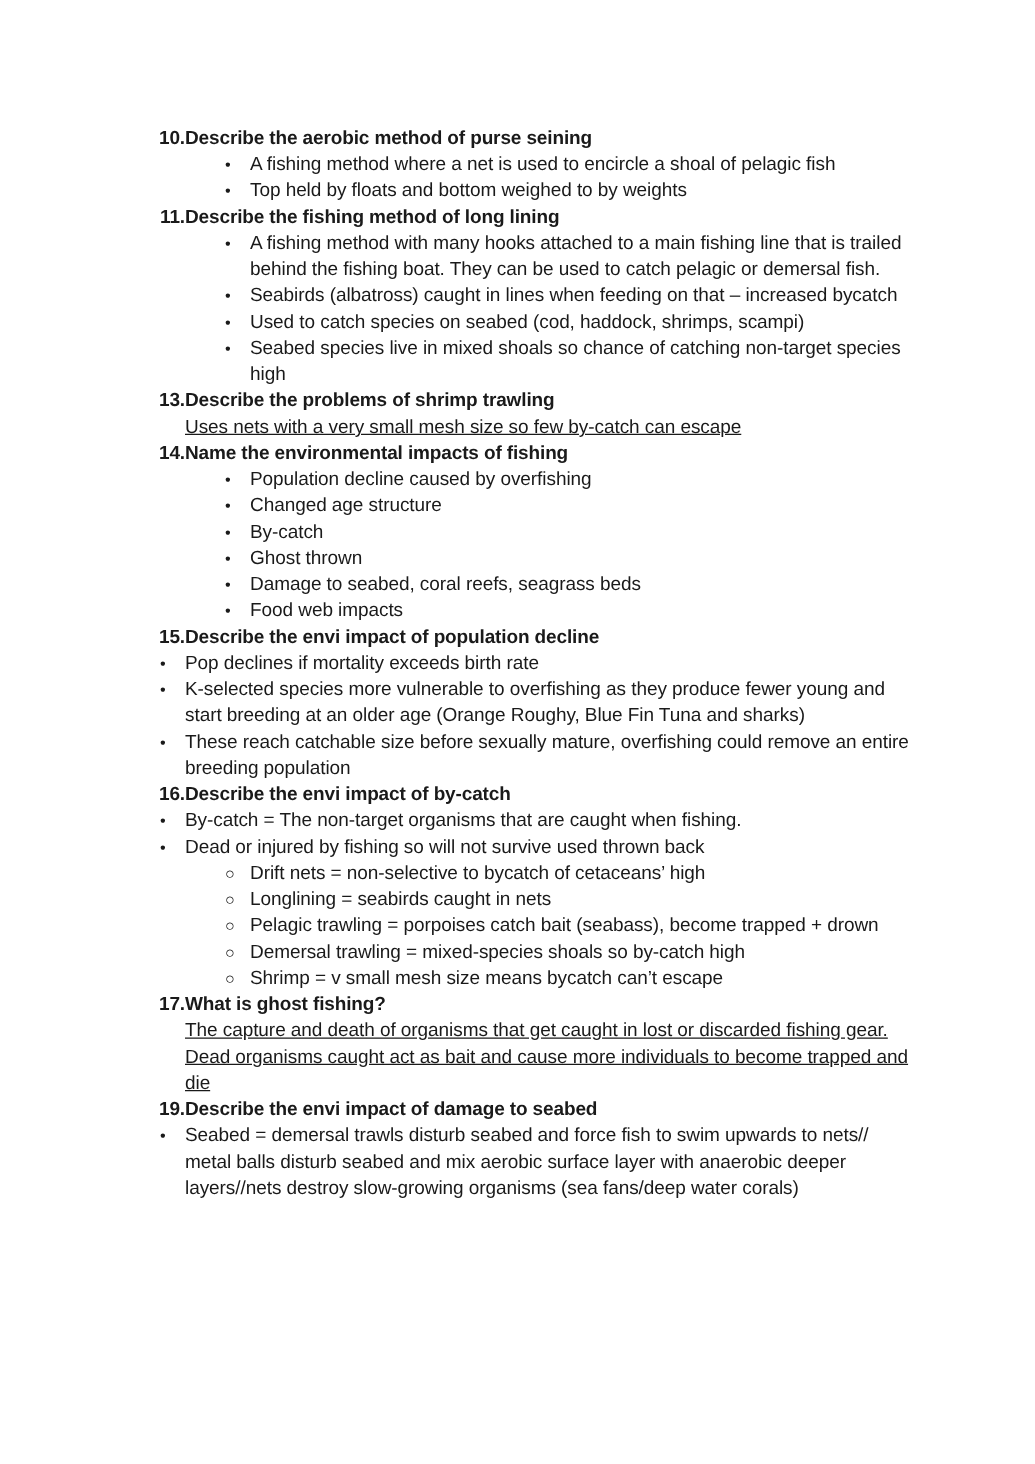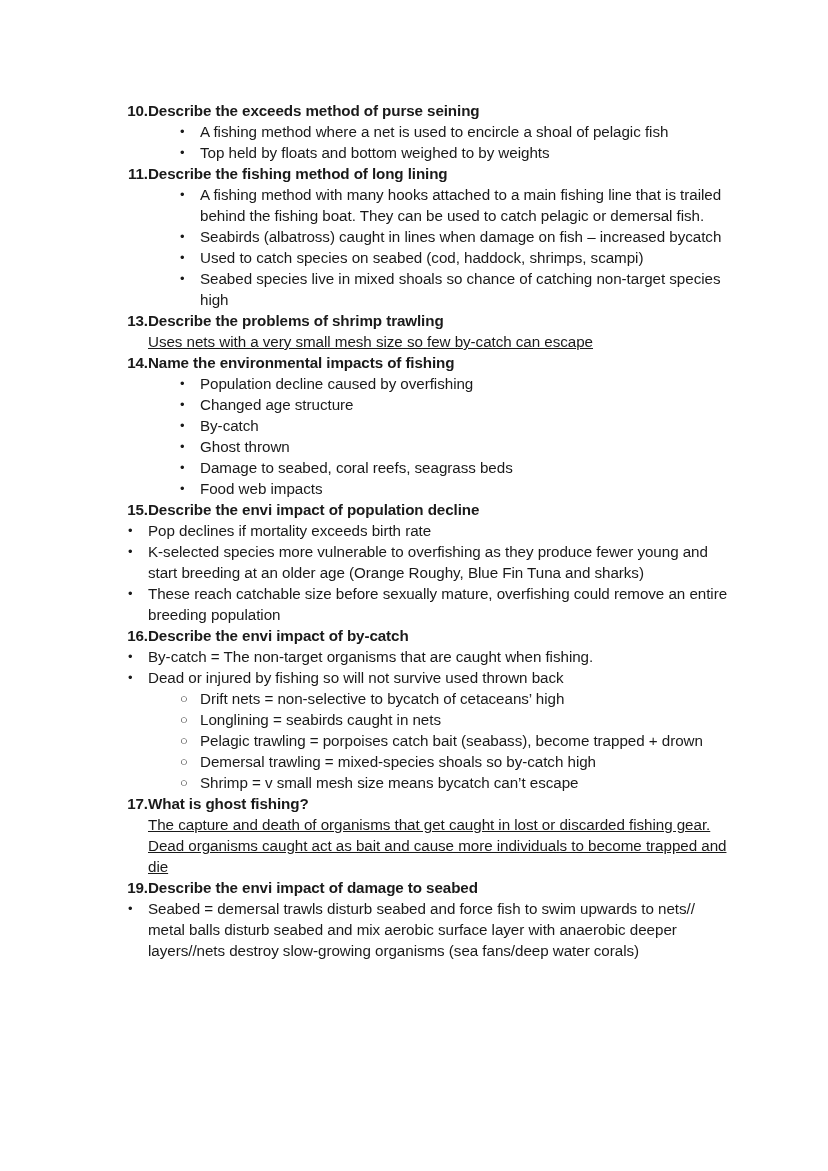--- a/index.html
+++ b/index.html
@@ -116,41 +116,41 @@
     flex: 1 1 auto;
   }
 </style>
 </head>
 <body>
 
 <div id="page">
   <div id="content">
       <div class="qitem">
         <span class="qnum">10.</span>
-        <span class="qtext">Describe the exceeds method of purse seining</span>
+        <span class="qtext">Describe the aerobic method of purse seining</span>
       </div>
       <div class="bul-deep">
         <span class="marker">•</span>
         <span class="btext">A fishing method where a net is used to encircle a shoal of pelagic fish</span>
       </div>
       <div class="bul-deep">
         <span class="marker">•</span>
         <span class="btext">Top held by floats and bottom weighed to by weights</span>
       </div>
       <div class="qitem">
         <span class="qnum">11.</span>
         <span class="qtext">Describe the fishing method of long lining</span>
       </div>
       <div class="bul-deep">
         <span class="marker">•</span>
         <span class="btext">A fishing method with many hooks attached to a main fishing line that is trailed behind the fishing boat. They can be used to catch pelagic or demersal fish.</span>
       </div>
       <div class="bul-deep">
         <span class="marker">•</span>
-        <span class="btext">Seabirds (albatross) caught in lines when damage on fish – increased bycatch</span>
+        <span class="btext">Seabirds (albatross) caught in lines when feeding on that – increased bycatch</span>
       </div>
       <div class="bul-deep">
         <span class="marker">•</span>
         <span class="btext">Used to catch species on seabed (cod, haddock, shrimps, scampi)</span>
       </div>
       <div class="bul-deep">
         <span class="marker">•</span>
         <span class="btext">Seabed species live in mixed shoals so chance of catching non-target species high</span>
       </div>
       <div class="qitem">

